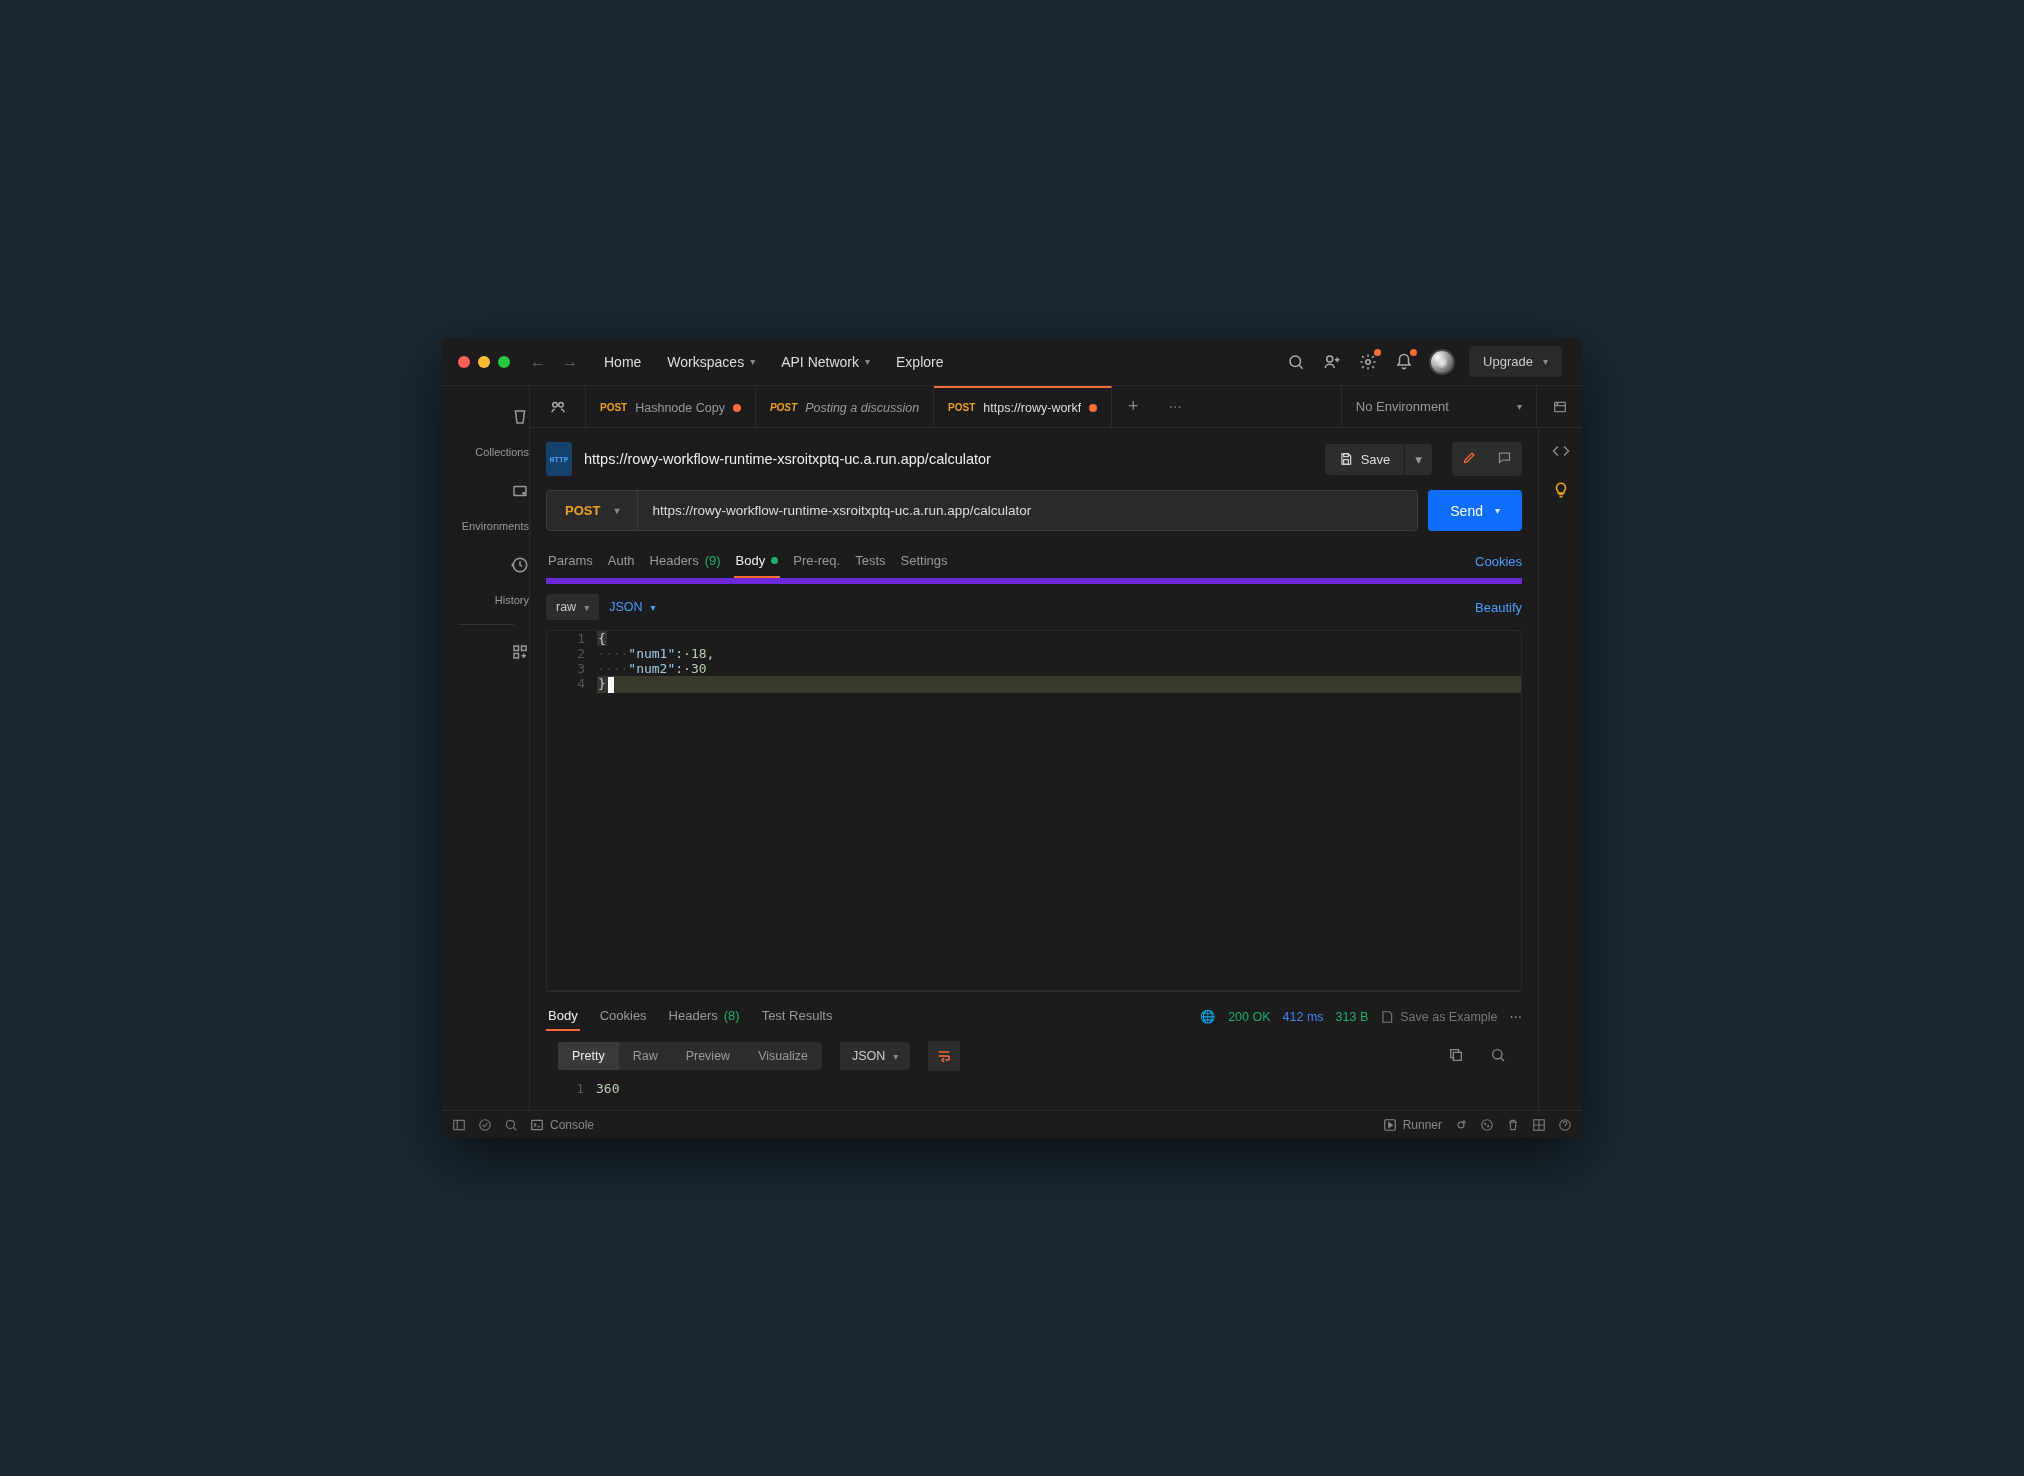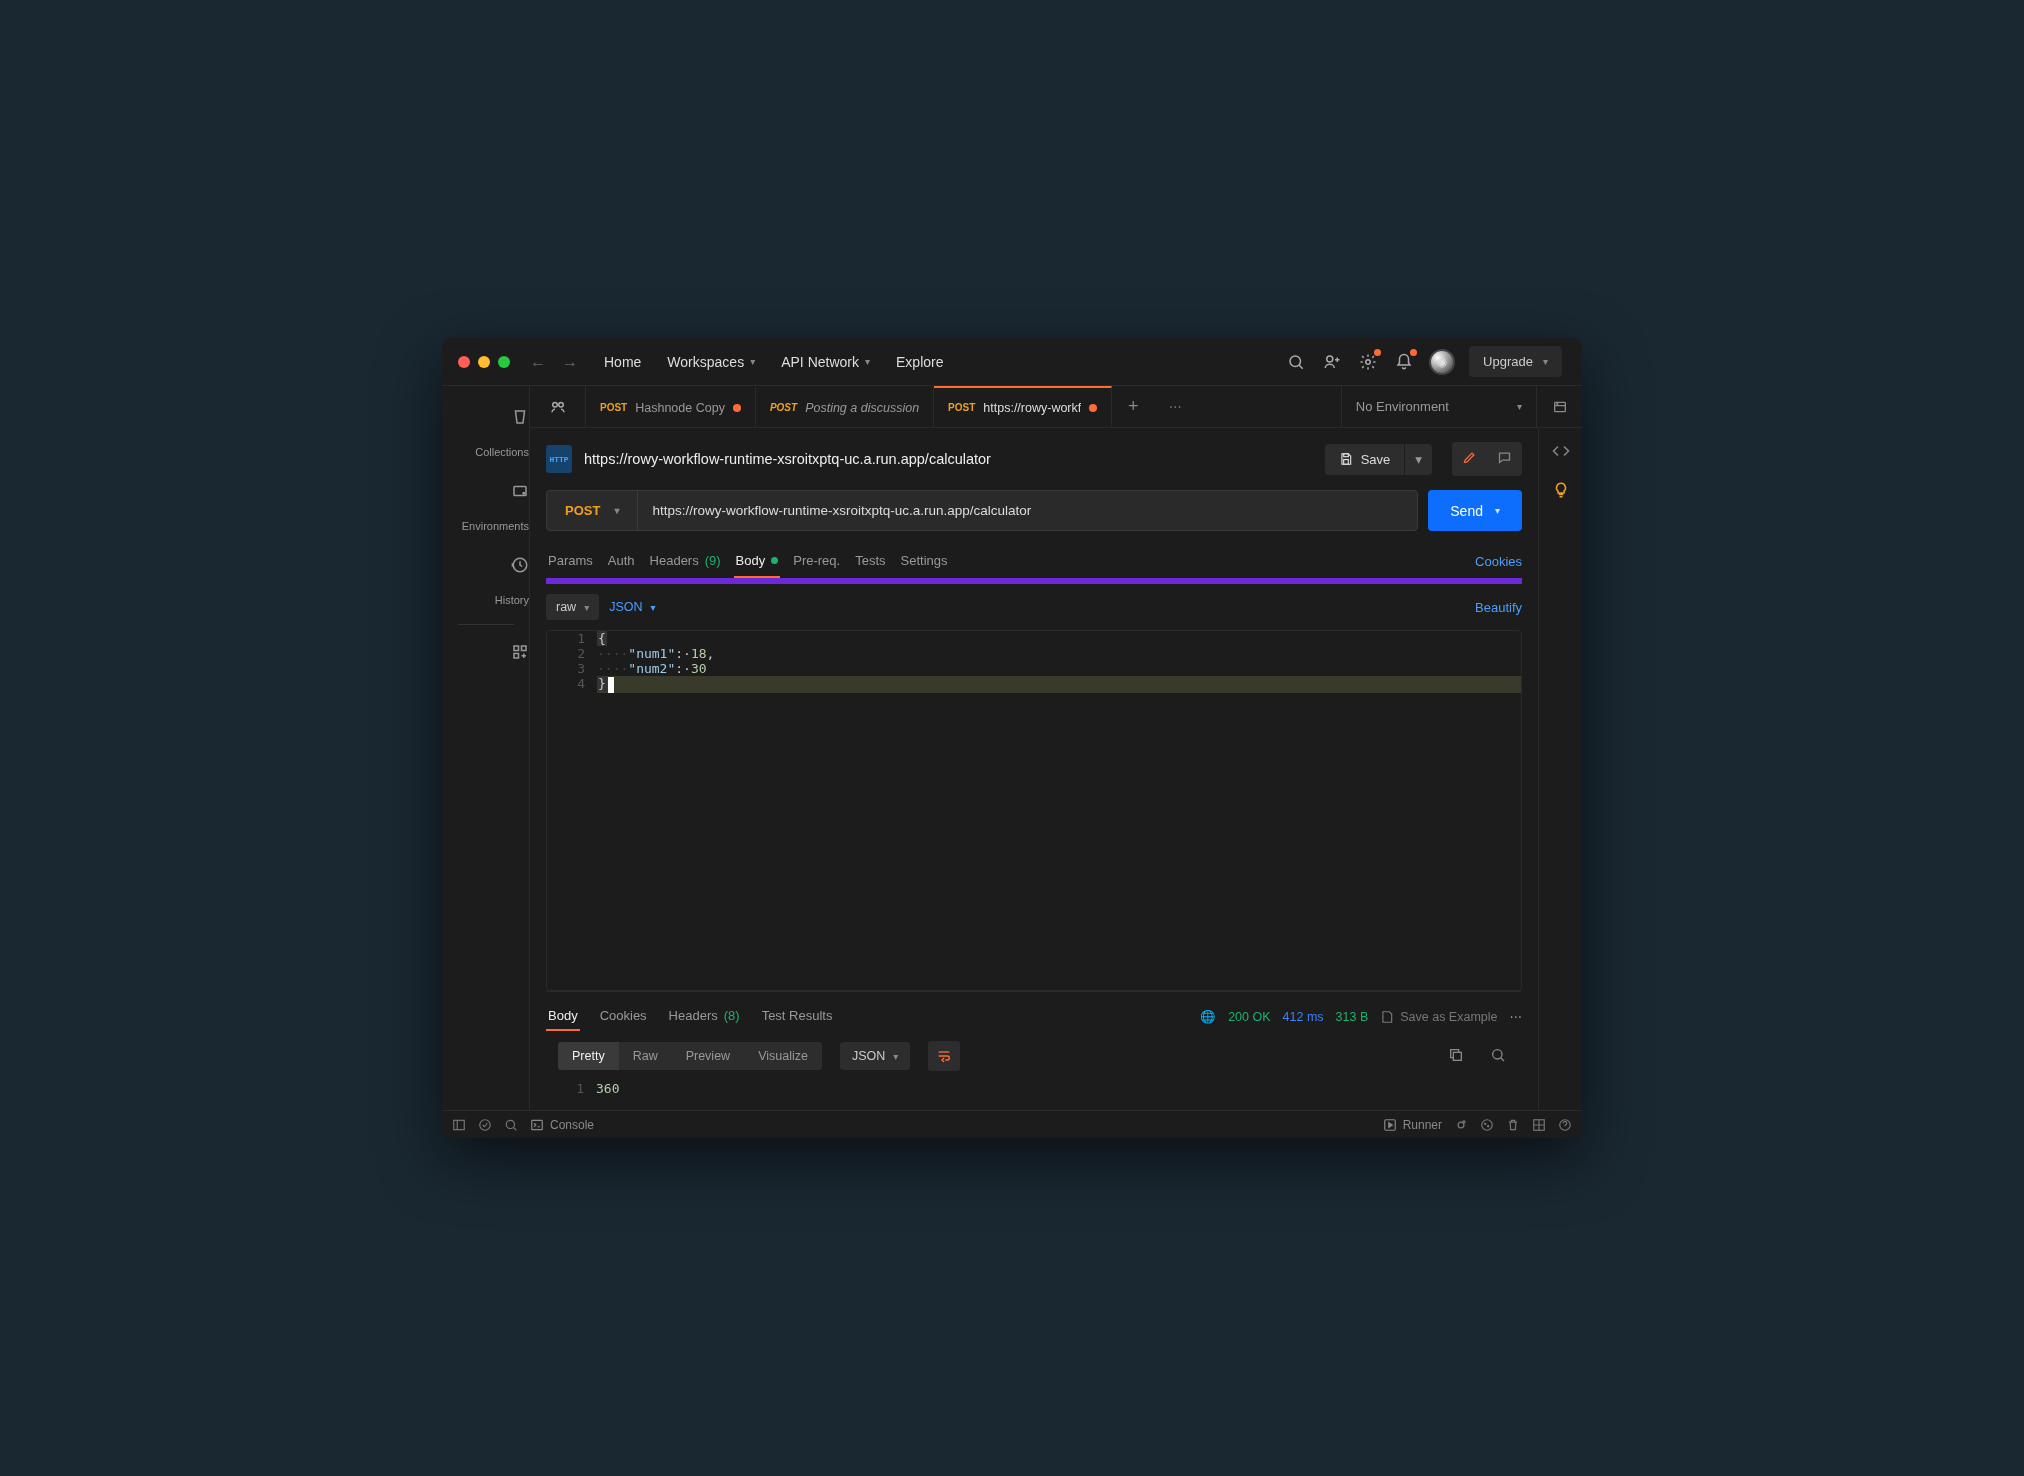--- a/index.html
+++ b/index.html
@@ -141,21 +141,21 @@
   color: #999;
   cursor: pointer;
   font-size: 13px;
 }
 .tab-right-icon { width: 46px; display: flex; align-items: center; justify-content: center; border-left: 1px solid #2a2a2a; color: #888; }
 .right-gutter { width: 44px; border-left: 1px solid #2a2a2a; display: flex; flex-direction: column; align-items: center; padding-top: 14px; gap: 18px; color: #888; }
 .req-wrap { flex: 1; display: flex; min-height: 0; }
 .req-main { flex: 1; padding: 14px 16px; display: flex; flex-direction: column; min-height: 0; }
 
 .req-header { display: flex; align-items: center; gap: 12px; margin-bottom: 14px; }
-.http-badge { width: 26px; height: 28px; background: #16436b; border-radius: 3px; display: flex; align-items: center; justify-content: center; color: #4a9eff; font-size: 8px; font-weight: 700; font-family: Liberation Mono, monospace; }
+.http-badge { width: 26px; height: 34px; background: #16436b; border-radius: 3px; display: flex; align-items: center; justify-content: center; color: #4a9eff; font-size: 8px; font-weight: 700; font-family: Liberation Mono, monospace; }
 .req-title { font-size: 14.5px; color: #eee; flex: 1; overflow: hidden; text-overflow: ellipsis; white-space: nowrap; }
 .save-btn-grp { display: flex; }
 .save-btn { background: #2d2d2d; border: none; padding: 8px 14px; color: #ddd; border-radius: 4px 0 0 4px; display: flex; align-items: center; gap: 8px; cursor: pointer; font-size: 13px; }
 .save-caret { background: #2d2d2d; border: none; border-left: 1px solid #1c1c1c; padding: 8px 10px; color: #999; border-radius: 0 4px 4px 0; cursor: pointer; }
 .action-btns { display: flex; gap: 0; margin-left: 8px; }
 .action-btn { background: #2d2d2d; border: none; padding: 8px 10px; color: #ff6b35; cursor: pointer; }
 .action-btn:first-child { border-radius: 4px 0 0 4px; }
 .action-btn:last-child { border-radius: 0 4px 4px 0; color: #888; }
 
 .url-row { display: flex; gap: 10px; margin-bottom: 14px; }

